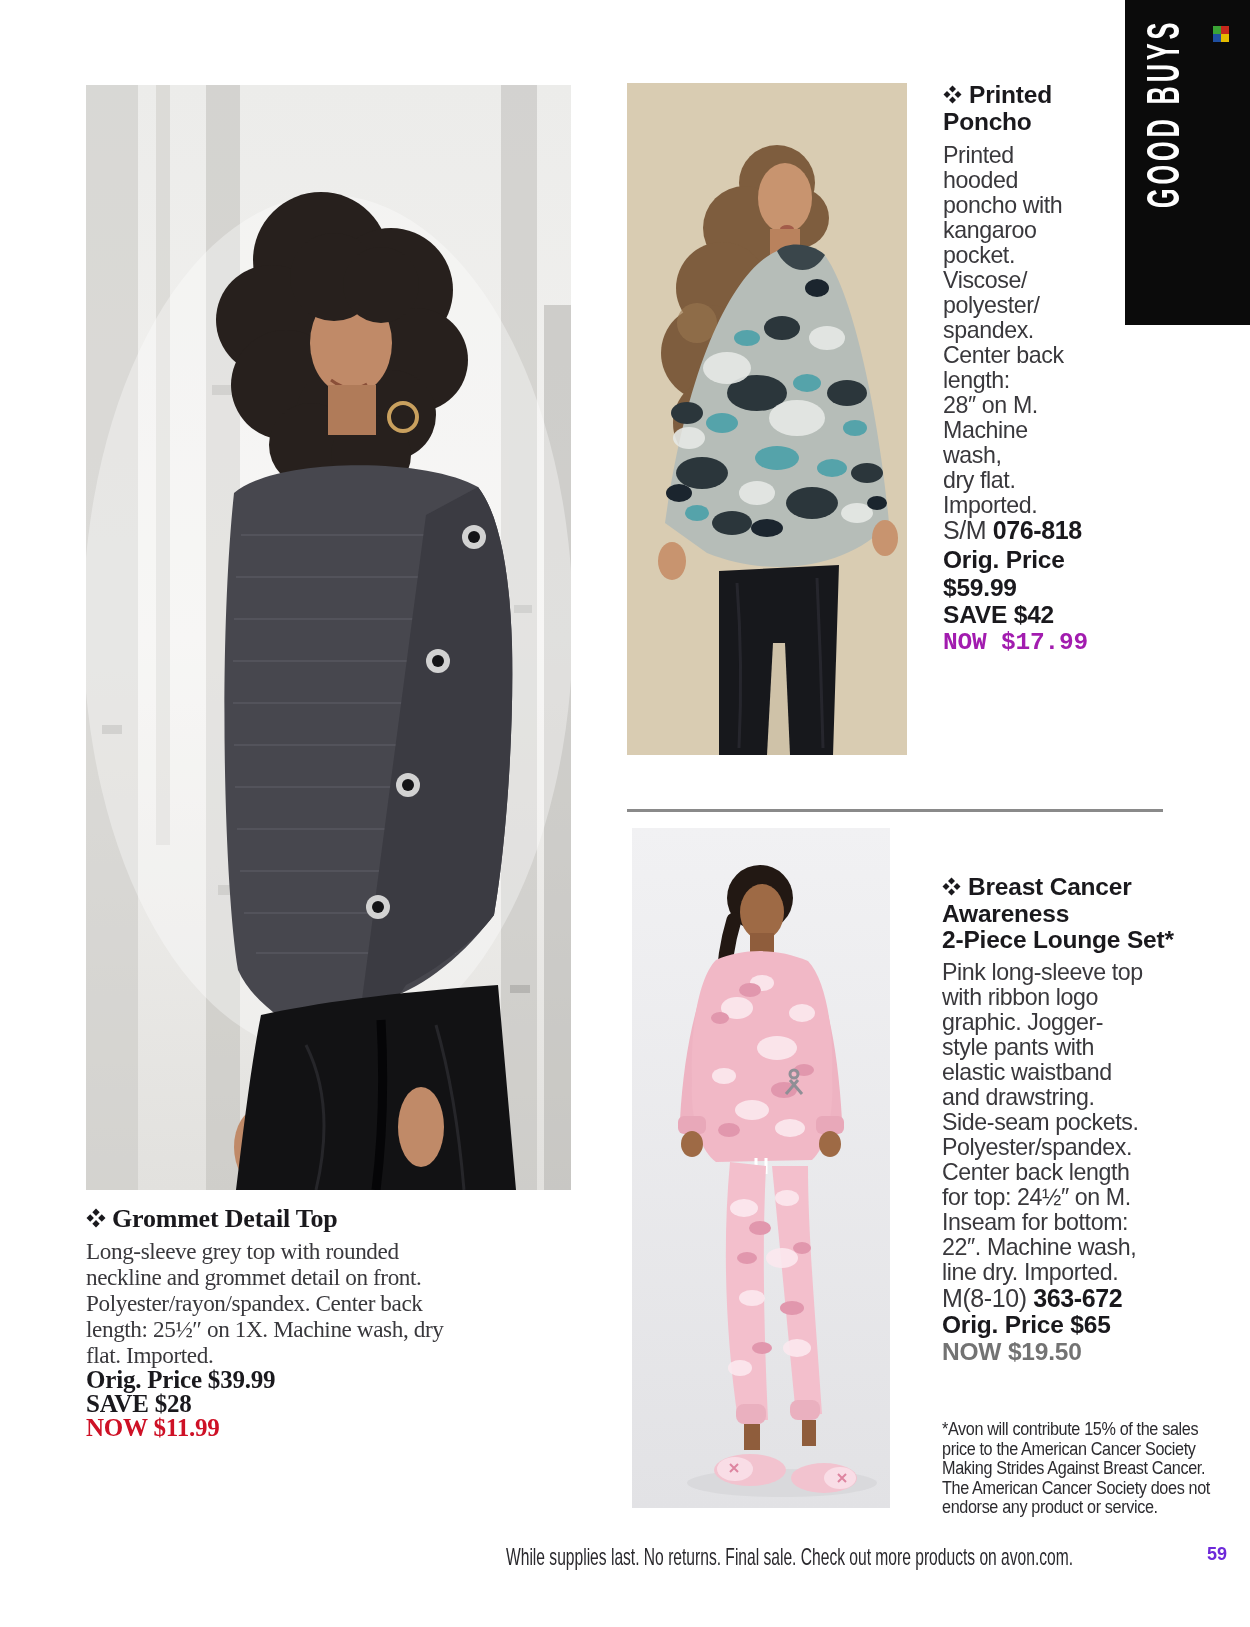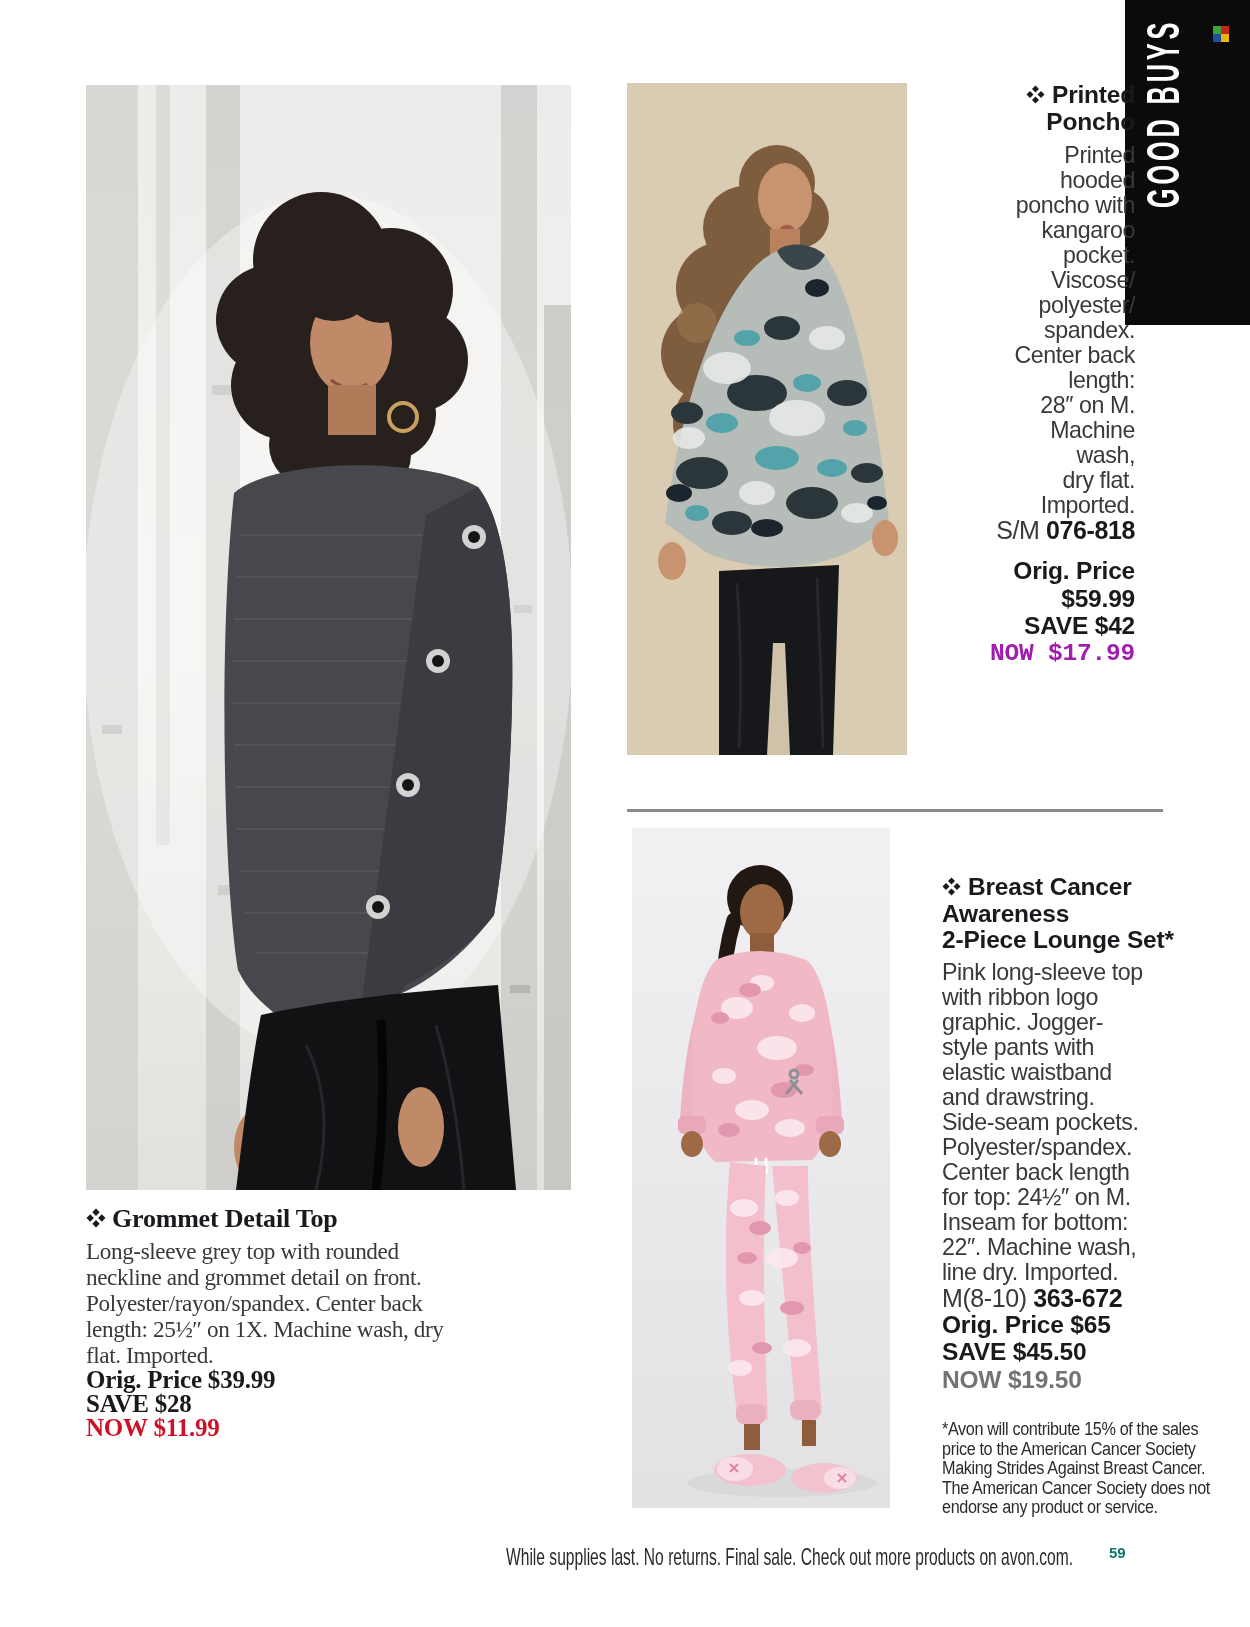--- a/index.html
+++ b/index.html
@@ -23,39 +23,39 @@
 
   
   .tblock{position:absolute;color:#39383c;}
   .title{font-weight:700;color:#1a191d;font-size:24.5px;line-height:26.5px;letter-spacing:-0.2px;white-space:pre-line;}
   .bullet{display:inline-block;width:19px;height:19px;margin-right:7px;vertical-align:-1px;}
   .desc{font-size:23.2px;line-height:25px;letter-spacing:-0.4px;white-space:pre-line;margin-top:8px;}
   .size-line{font-size:25px;line-height:25px;letter-spacing:-0.4px;}
   .code{font-weight:700;color:#1a191d;}
   .price{font-weight:700;color:#1a191d;font-size:24.5px;line-height:27.5px;letter-spacing:-0.2px;}
 
-  .b1{left:943px;top:82px;width:192px;text-align:right;}
-  .b1 .prices{margin-top:14px;}
+  .b1{left:943px;top:82px;width:192px;}
+  .b1 .prices{margin-top:3px;}
   .b2{left:942px;top:874px;width:305px;}
   .b2 .desc{margin-top:6px;}
   .b2 .size-line{line-height:26px;}
   .b3{left:86px;top:1204px;width:480px;font-family:Liberation Serif, serif;}
   .b3 .title{font-size:26px;line-height:30px;}
   .b3 .desc{margin-top:4px;line-height:26px;}
   .b3 .size-line{line-height:23.6px;}
   .b3 .sizes{margin-top:2px;}
   .b3 .row2{margin-top:3px;}
   .b3 .price{font-size:25px;line-height:24.2px;}
 
   .disclaimer{position:absolute;left:942px;top:1420px;width:330px;font-size:18px;line-height:19.5px;
     color:#2c2b2f;letter-spacing:-0.4px;white-space:pre-line;transform:scaleX(0.9);transform-origin:0 0;}
 
   .footer-note{position:absolute;left:506px;top:1543px;font-size:24px;color:#2a292d;letter-spacing:0;
     white-space:nowrap;transform:scaleX(0.65);transform-origin:0 0;}
-  .page-num{position:absolute;left:1109px;top:1544px;font-size:15px;font-weight:700;color:#0f766e;}
+  .page-num{position:absolute;left:1207px;top:1544px;font-size:18px;font-weight:700;color:#6d28d9;}
 </style>
 </head>
 <body>
 
 <div class="page">
 
   <div class="photo" style="left:86px;top:85px;width:485px;height:1105px;">
     <svg width="485" height="1105" viewBox="0 0 485 1105" aria-hidden="true">
       <defs>
         <linearGradient id="snowbg" x1="0" y1="0" x2="0" y2="1">
@@ -349,21 +349,20 @@
 Side-seam pockets.
 Polyester/spandex.
 Center back length
 for top: 24½″ on M.
 Inseam for bottom:
 22″. Machine wash,
 line dry. Imported.</div>
     <div class="size-line"><span>M(8-10)</span> <span class="code">363-672</span></div>
     <div class="prices">
       <div class="price">Orig. Price $65</div>
-      <div class="price">SAVE $45.50</div>
       <div class="price now" style="color: #737373;">NOW $19.50</div>
     </div>
   </div>
 
   <div class="disclaimer">*Avon will contribute 15% of the sales
 price to the American Cancer Society
 Making Strides Against Breast Cancer.
 The American Cancer Society does not
 endorse any product or service.</div>
 

